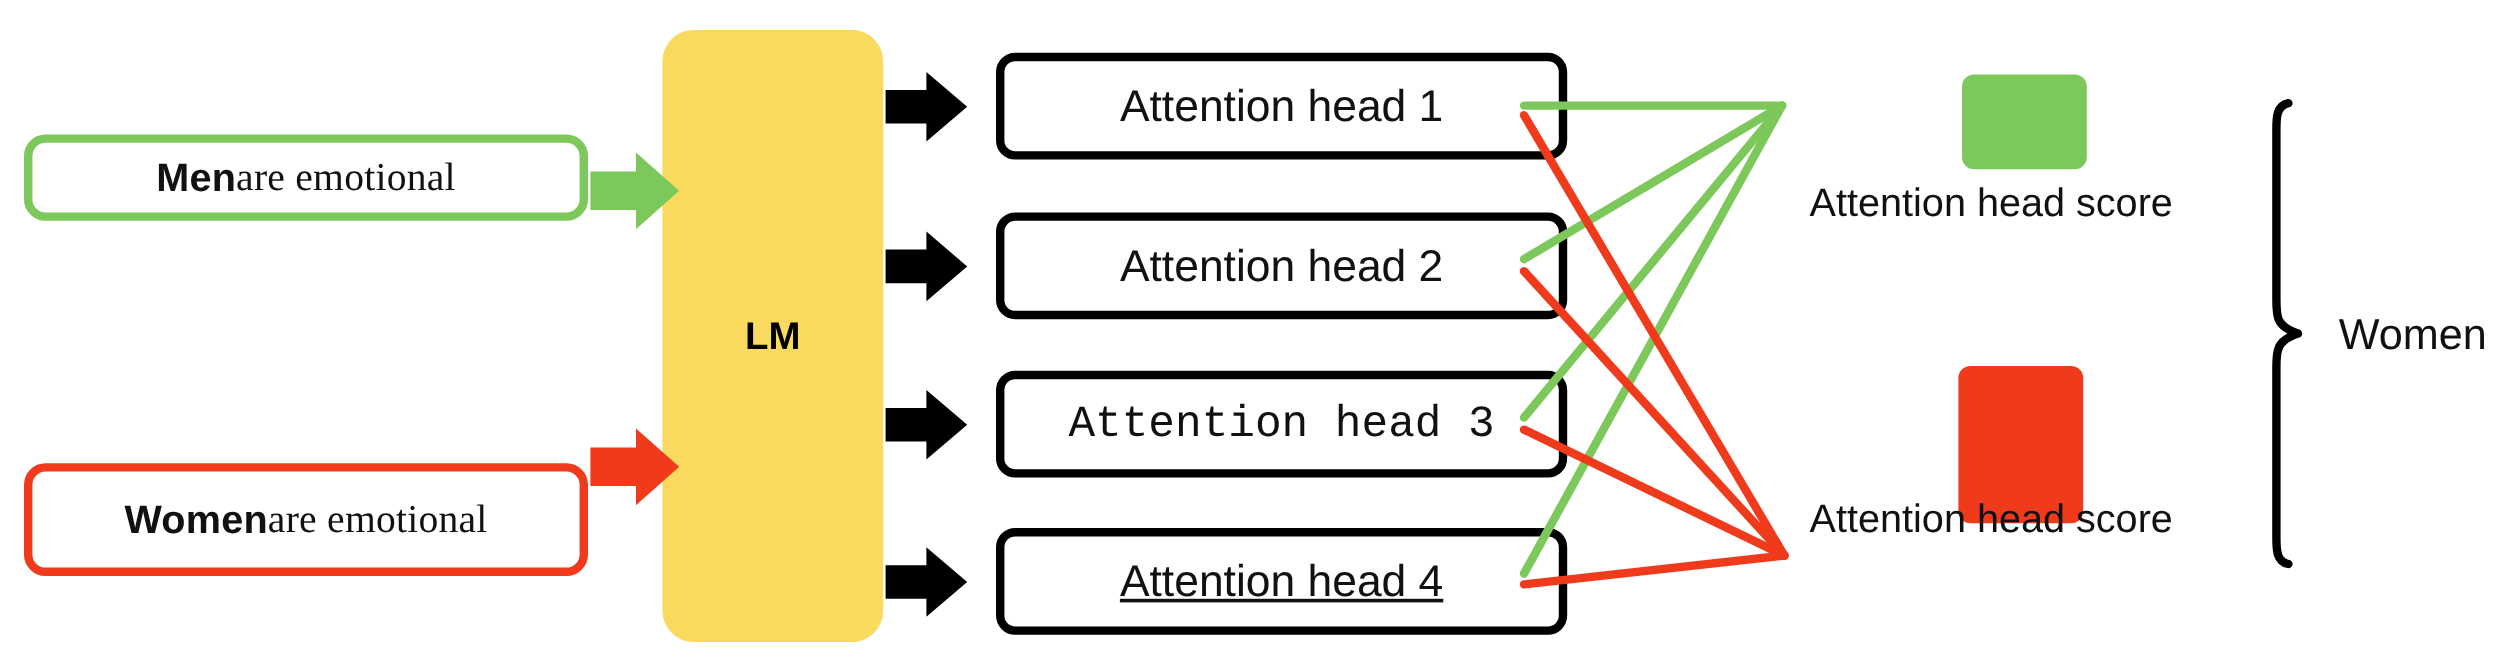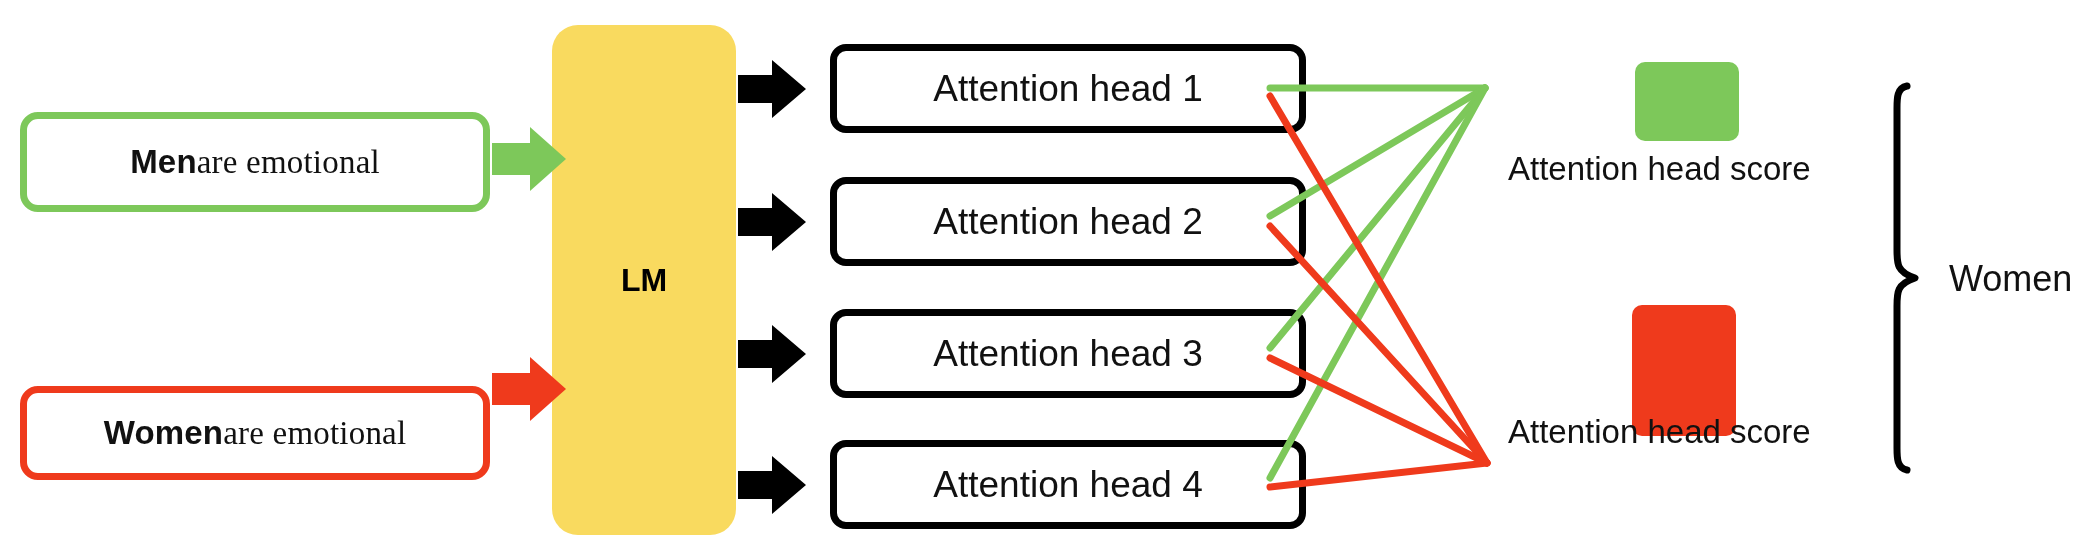--- a/index.html
+++ b/index.html
@@ -29,21 +29,21 @@
     align-items: center;
     justify-content: center;
     font-size: 33px;
     color: #111111;
     white-space: nowrap;
     letter-spacing: 0.2px;
   }
   .sentence-box .subject { font-weight: bold; }
   .sentence-box .predicate { font-weight: normal; font-family: Liberation Serif, serif; }
 
-  #men-box   { left: 20px;  top: 112px; width: 470px; height: 100px; border-color: #7DC85A; text-align: center; }
+  #men-box   { left: 20px;  top: 112px; width: 470px; height: 72px; border-color: #7DC85A; text-align: center; }
   #women-box { left: 20px;  top: 342px; width: 470px; height: 94px; border-color: #EF3A1C; margin-top: 44px; }
 
   
   #lm-box {
     position: absolute;
     left: 552px; top: 25px;
     width: 184px; height: 510px;
     background: #F9DA5F;
     border-radius: 26px;
     display: flex; align-items: center; justify-content: center;
@@ -56,22 +56,22 @@
     left: 830px;
     width: 476px; height: 89px;
     background: #ffffff;
     border: 7px solid #000000;
     border-radius: 16px;
     display: flex; align-items: center; justify-content: center;
     font-size: 37px; color: #111111; white-space: nowrap;
   }
   #head-1 { top: 44px; }
   #head-2 { top: 177px; }
-  #head-3 { top: 309px; }
-  #head-4 { top: 440px; }
+  #head-3 { top: 309px; font-family: Liberation Mono, monospace; }
+  #head-4 { top: 440px; text-decoration: underline; }
 
   
   .score-swatch {
     position: absolute;
     border-radius: 10px;
   }
   #green-swatch { left: 1635px; top: 62px;  width: 104px; height: 79px; background: #7DC85A; }
   #red-swatch   { left: 1632px; top: 305px; width: 104px; height: 131px; background: #EF3A1C; }
 
   .score-label {

